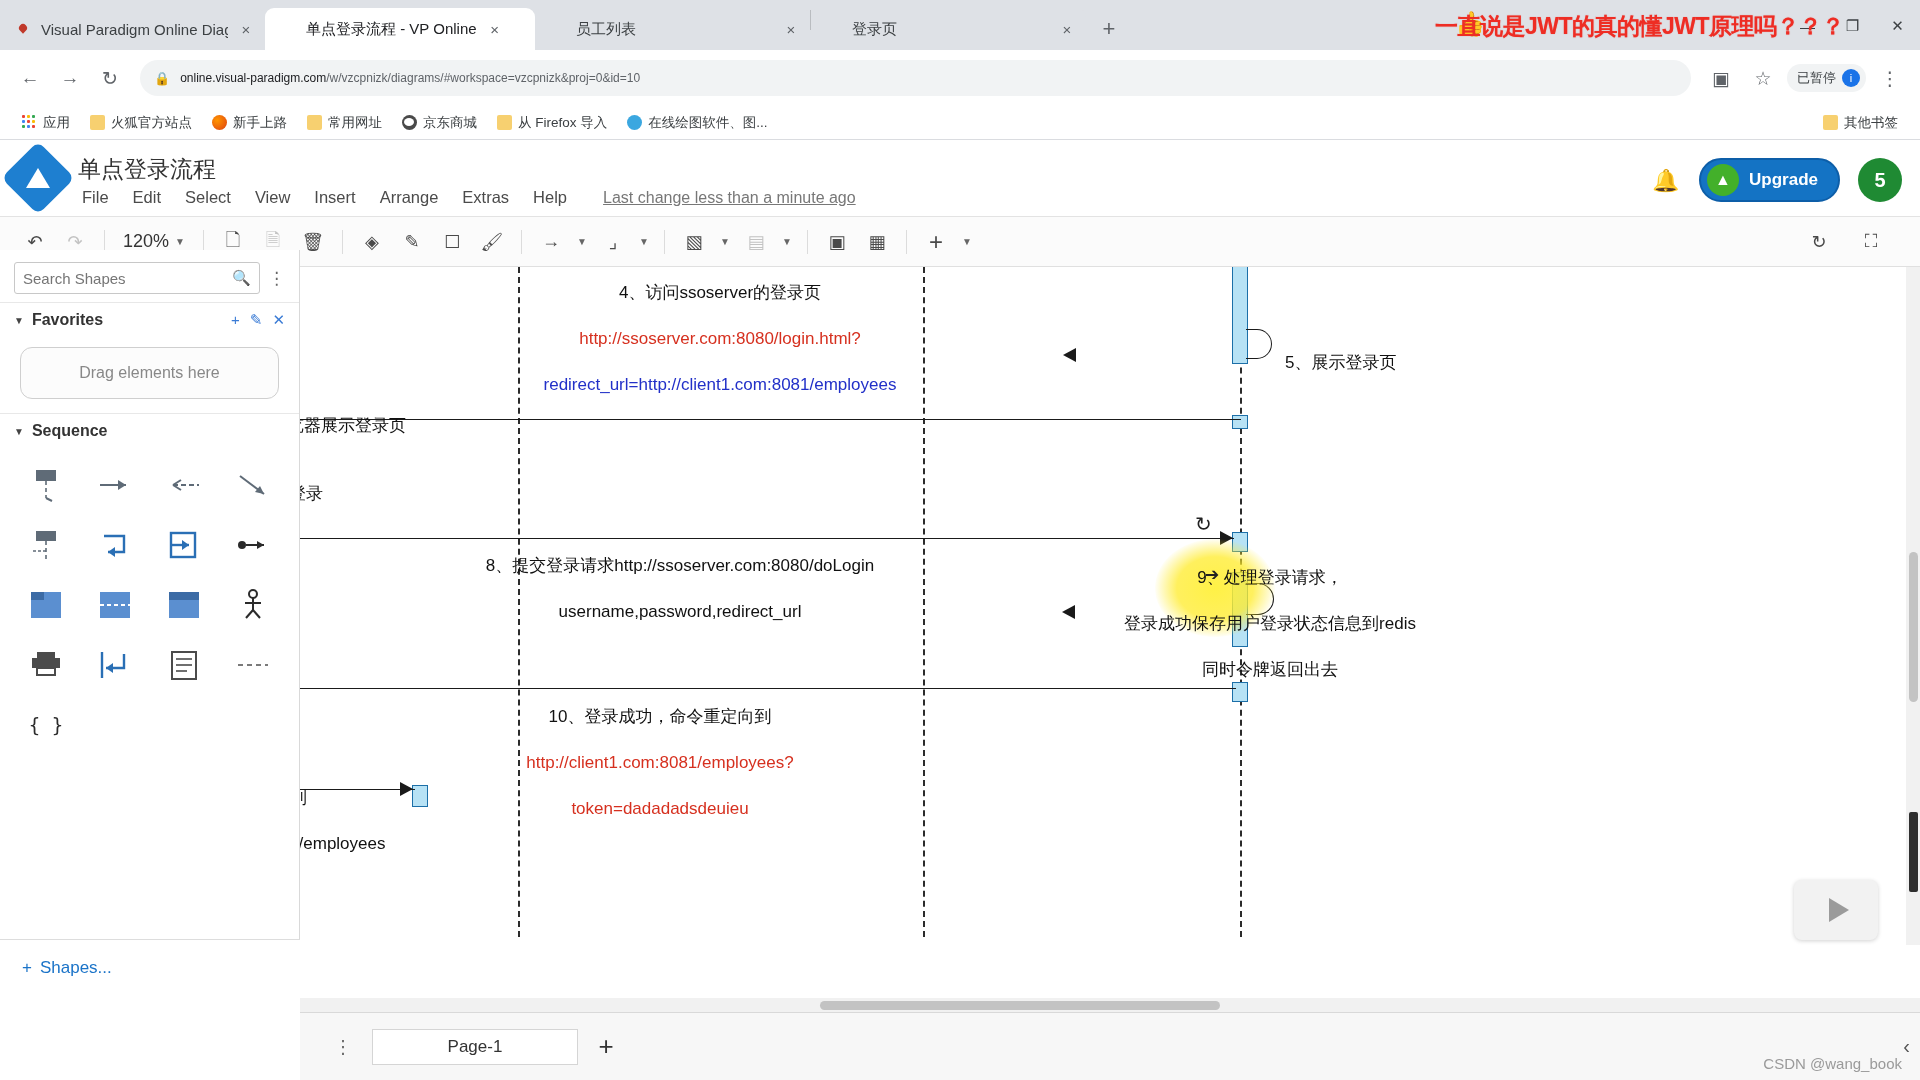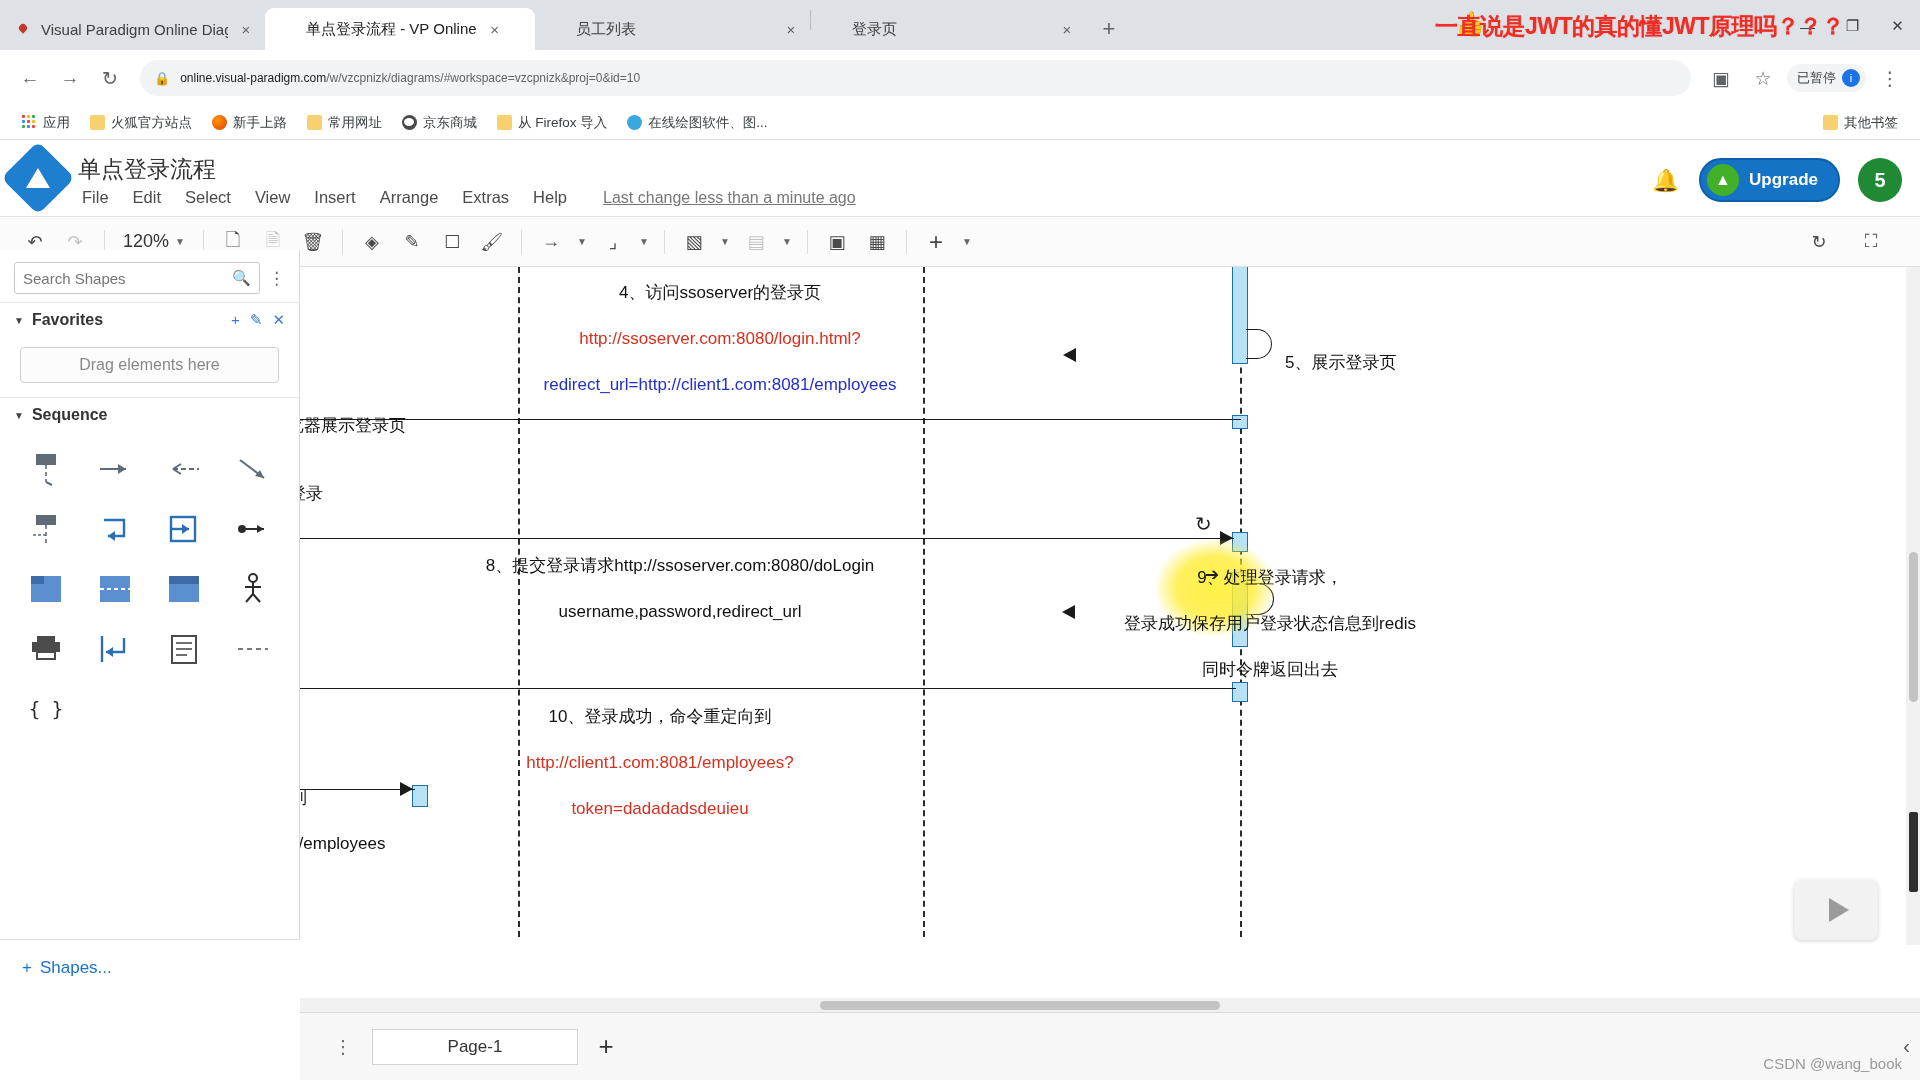--- a/index.html
+++ b/index.html
@@ -185,21 +185,21 @@
   }
   .search-box .mag { color:#555; font-size:15px; }
   .dots-v { color:#666; font-size:17px; letter-spacing:0; line-height:1; }
   .sec-head {
     display:flex; align-items:center; gap:8px; padding: 8px 14px;
     font-size: 16px; color:#333; font-weight:bold; border-top:1px solid #e8e8e8;
   }
   .sec-head .tri { font-size: 10px; color:#444; }
   .sec-head .acts { margin-left:auto; display:flex; gap:10px; color:#3a7bd5; font-size:15px; font-weight:normal;}
   .dropzone {
-    margin: 10px 20px 14px 20px; height: 36px; border: 1px solid #cfcfcf; border-radius: 4px;
+    margin: 10px 20px 14px 20px; height: 52px; border: 1px solid #cfcfcf; border-radius: 12px;
     display:flex; align-items:center; justify-content:center; color:#888; font-size:16px;
     background:#fcfcfc;
   }
   .shape-grid {
     display:grid; grid-template-columns: repeat(4, 1fr); gap: 6px 0; padding: 10px 12px;
   }
   .shape-cell {
     height: 54px; display:flex; align-items:center; justify-content:center;
   }
   .sb-footer {

